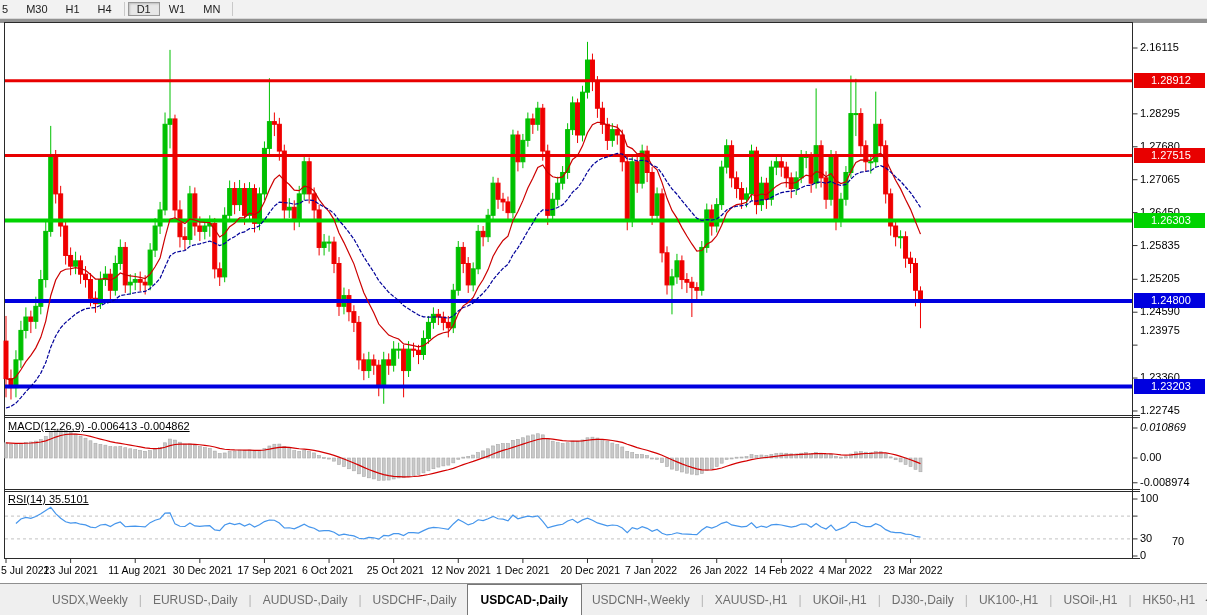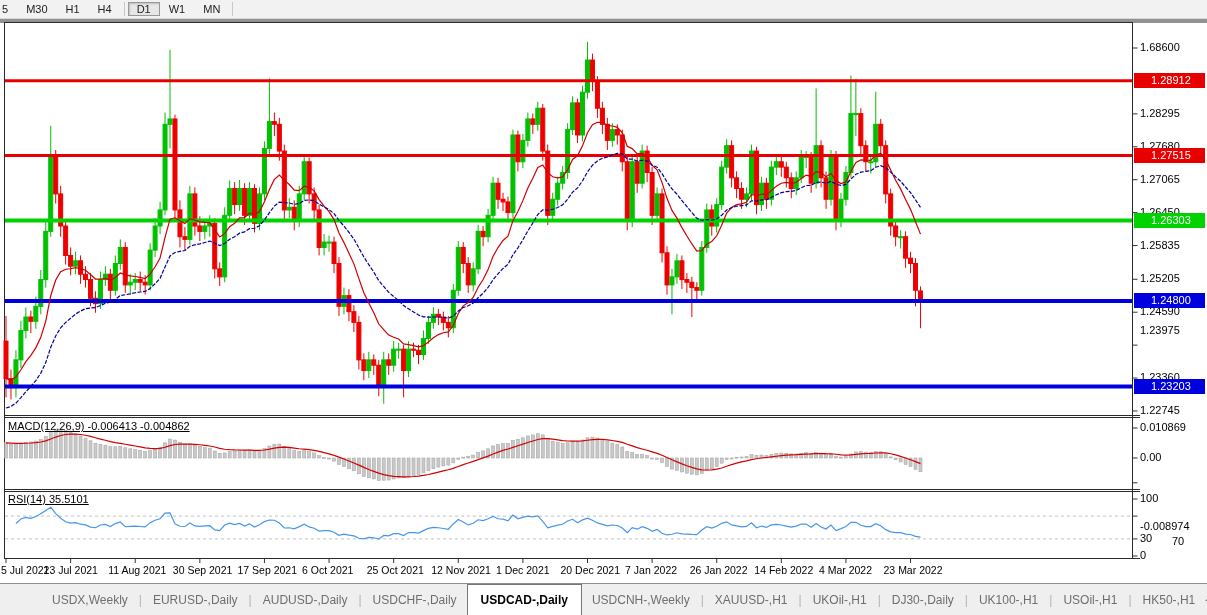--- a/index.html
+++ b/index.html
@@ -665,49 +665,49 @@
         <line x1="845.93" y1="559" x2="845.93" y2="563" stroke="#333"></line>
         <line x1="910.54" y1="559" x2="910.54" y2="563" stroke="#333"></line>
       </g>
     </svg>
 
 
   <div class="ind-label" style="top:420px">MACD(12,26,9) -0.006413 -0.004862</div>
   <div class="ind-label" style="top:493px">RSI(14) 35.5101</div>
 
   <div id="axis-labels">
-      <div class="axis-label" style="top: 41.0019px;">1.68600</div>
+      <div class="axis-label" style="top: 41.0019px;">2.16115</div>
       <div class="axis-label" style="top: 106.853px;">1.28295</div>
       <div class="axis-label" style="top: 139.778px;">1.27680</div>
       <div class="axis-label" style="top: 172.704px;">1.27065</div>
       <div class="axis-label" style="top: 205.629px;">1.26450</div>
       <div class="axis-label" style="top: 238.554px;">1.25835</div>
       <div class="axis-label" style="top: 272.283px;">1.25205</div>
       <div class="axis-label" style="top: 305.208px;">1.24590</div>
       <div class="axis-label" style="top: 324px;">1.23975</div>
       <div class="axis-label" style="top: 371.059px;">1.23360</div>
       <div class="axis-label" style="top: 403.985px;">1.22745</div>
       <div class="badge" style="top: 73.3203px; background: rgb(232, 0, 0);">1.28912</div>
       <div class="badge" style="top: 148.112px; background: rgb(232, 0, 0);">1.27515</div>
       <div class="badge" style="top: 212.999px; background: rgb(0, 211, 0);">1.26303</div>
       <div class="badge" style="top: 293.466px; background: rgb(0, 0, 223);">1.24800</div>
       <div class="badge" style="top: 378.965px; background: rgb(0, 0, 223);">1.23203</div>
-      <div class="axis-label" style="top: 421.002px;">0.010869</div>
+      <div class="axis-label" style="top: 421.002px; font-style: italic;">0.010869</div>
       <div class="axis-label" style="top: 451px;">0.00</div>
-      <div class="axis-label" style="top: 475.768px; margin-top: 44px;">-0.008974</div>
+      <div class="axis-label" style="top: 475.768px;">-0.008974</div>
       <div class="axis-label" style="top: 492px;">100</div>
       <div class="axis-label" style="top: 535px; margin-left: 32px;">70</div>
       <div class="axis-label" style="top: 531.9px;">30</div>
       <div class="axis-label" style="top: 549px;">0</div>
     </div>
   <div id="date-axis">
       <div class="date-label" style="left: 1px;">5 Jul 2021</div>
       <div class="date-label" style="left: 43.61px;">23 Jul 2021</div>
       <div class="date-label" style="left: 108.22px;">11 Aug 2021</div>
-      <div class="date-label" style="left: 172.83px;">30 Sep 2021</div>
+      <div class="date-label" style="left: 172.83px;">30 Dec 2021</div>
       <div class="date-label" style="left: 237.44px;">17 Sep 2021</div>
       <div class="date-label" style="left: 302.05px;">6 Oct 2021</div>
       <div class="date-label" style="left: 366.66px;">25 Oct 2021</div>
       <div class="date-label" style="left: 431.27px;">12 Nov 2021</div>
       <div class="date-label" style="left: 495.88px;">1 Dec 2021</div>
       <div class="date-label" style="left: 560.49px;">20 Dec 2021</div>
       <div class="date-label" style="left: 625.1px;">7 Jan 2022</div>
       <div class="date-label" style="left: 689.71px;">26 Jan 2022</div>
       <div class="date-label" style="left: 754.32px;">14 Feb 2022</div>
       <div class="date-label" style="left: 818.93px;">4 Mar 2022</div>

